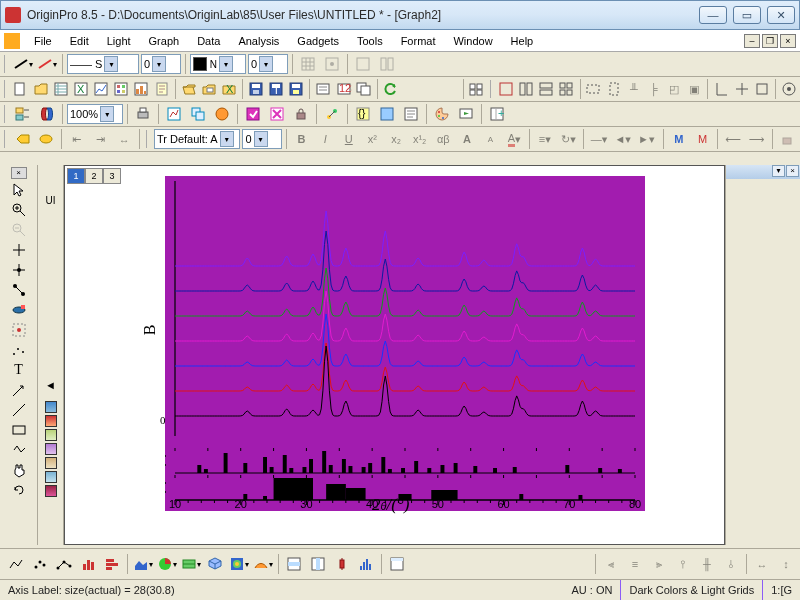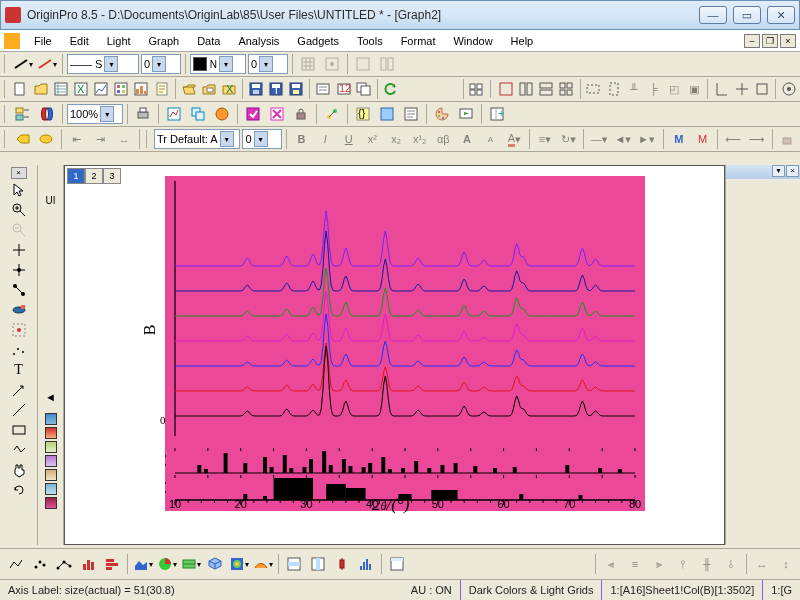--- a/index.html
+++ b/index.html
@@ -29,21 +29,21 @@
 .leftcol{position:absolute;left:0;top:165px;width:38px;bottom:55px;background:#ece9d8;border-right:1px solid #aca899;display:flex;flex-direction:column;align-items:center;padding:2px 0;gap:2px}
 .leftcol .tbtn{width:18px;height:18px}
 .leftcol2{position:absolute;left:38px;top:165px;width:26px;bottom:55px;background:#ece9d8;border-right:1px solid #aca899;display:flex;flex-direction:column;align-items:center;padding:30px 0;gap:2px}
 .leftcol2 .cbox{width:12px;height:12px;border:1px solid #333}
 
 .workspace{position:absolute;left:64px;right:75px;top:165px;bottom:55px;background:#808080;border:1px solid #555}
 .graphwin{position:absolute;left:0;right:0;top:0;bottom:0;background:#fff}
 .graphtabs{position:absolute;left:2px;top:2px;display:flex;gap:0}
 .gtab{width:18px;height:16px;border:1px solid #888;background:#ece9d8;font-size:9px;display:flex;align-items:center;justify-content:center}
 .gtab.active{background:#316ac5;color:#fff}
-.plot{position:absolute;left:100px;top:10px;width:480px;height:335px;background:#ec4899}
+.plot{position:absolute;left:100px;top:10px;width:480px;height:335px;background:#a21caf}
 .plot svg{position:absolute;left:0;top:0}
 .axlab{position:absolute;font-family:'Times New Roman',serif;font-size:16px}
 
 .rightpanel{position:absolute;right:0;top:165px;width:75px;bottom:55px;background:#ece9d8;border-left:1px solid #aca899;display:flex;flex-direction:column}
 .rightpanel .head{height:14px;background:linear-gradient(180deg,#d6e5f5,#b4cde8);display:flex;justify-content:flex-end;padding-right:1px;gap:1px}
 .rightpanel .head span{width:13px;height:12px;border:1px solid #7f9db9;background:#e8eff8;font-size:8px;text-align:center}
 
 .btoolbar{position:absolute;left:0;right:0;bottom:20px;height:32px;background:#ece9d8;border-top:1px solid #aca899;border-bottom:1px solid #aca899;display:flex;align-items:center;padding:0 3px;gap:2px}
 
 .status{position:absolute;left:0;right:0;bottom:0;height:20px;background:#ece9d8;display:flex;align-items:center;font-size:11px;color:#222}
@@ -602,21 +602,21 @@
     </span>
   <span class="tbtn">
       <svg class="svgicon">
         <path d="M4 8 A4 4 0 1 1 8 12" fill="none" stroke="#000"></path>
         <path d="M4 5 L4 8 L7 8" fill="none" stroke="#000"></path>
       </svg>
     </span>
 </div>
 
 <div class="leftcol2">
-  <span style="font-size:10px;margin-bottom:16px">UI</span>
+  <span style="font-size:10px;margin-bottom:4px">UI</span>
   <span style="height:165px"></span>
   <span class="tbtn" style="height:12px">◄</span>
   <span style="height:6px"></span>
   <span class="cbox" style="background:linear-gradient(180deg,#48c,#8bd)"></span>
   <span class="cbox" style="background:linear-gradient(180deg,#c33,#fa7)"></span>
   <span class="cbox" style="background:linear-gradient(180deg,#b9d37a,#e0eec2)"></span>
   <span class="cbox" style="background:linear-gradient(180deg,#b37ad3,#e0c2ee)"></span>
   <span class="cbox" style="background:linear-gradient(180deg,#d3b07a,#eee2c2)"></span>
   <span class="cbox" style="background:linear-gradient(180deg,#7ab3d3,#c2e2ee)"></span>
   <span class="cbox" style="background:linear-gradient(180deg,#924,#d59)"></span>
@@ -895,18 +895,17 @@
   <span class="tbtn dis">⫸</span>
   <span class="tbtn dis">⫯</span>
   <span class="tbtn dis">╫</span>
   <span class="tbtn dis">⫰</span>
   <div class="sep"></div>
   <span class="tbtn dis">↔</span>
   <span class="tbtn dis">↕</span>
 </div>
 
 <div class="status">
-  <div class="cell" style="flex:1;border:none">Axis Label: size(actual) = 51(30.8)</div>
+  <div class="cell" style="flex:1;border:none">Axis Label: size(actual) = 28(30.8)</div>
   <div class="cell">AU : ON</div>
   <div class="cell">Dark Colors &amp; Light Grids</div>
-  <div class="cell">1:[A16]Sheet1!Col(B)[1:3502]</div>
   <div class="cell" style="border:none">1:[G</div>
 </div>
 
 </body></html>

